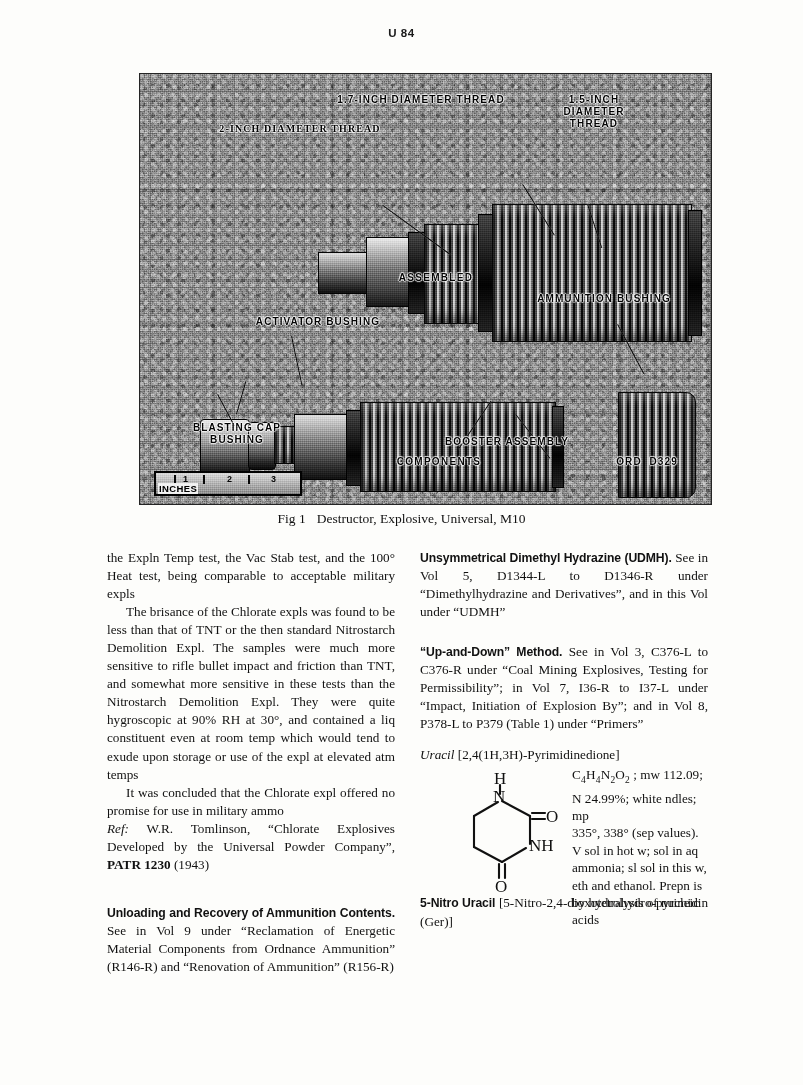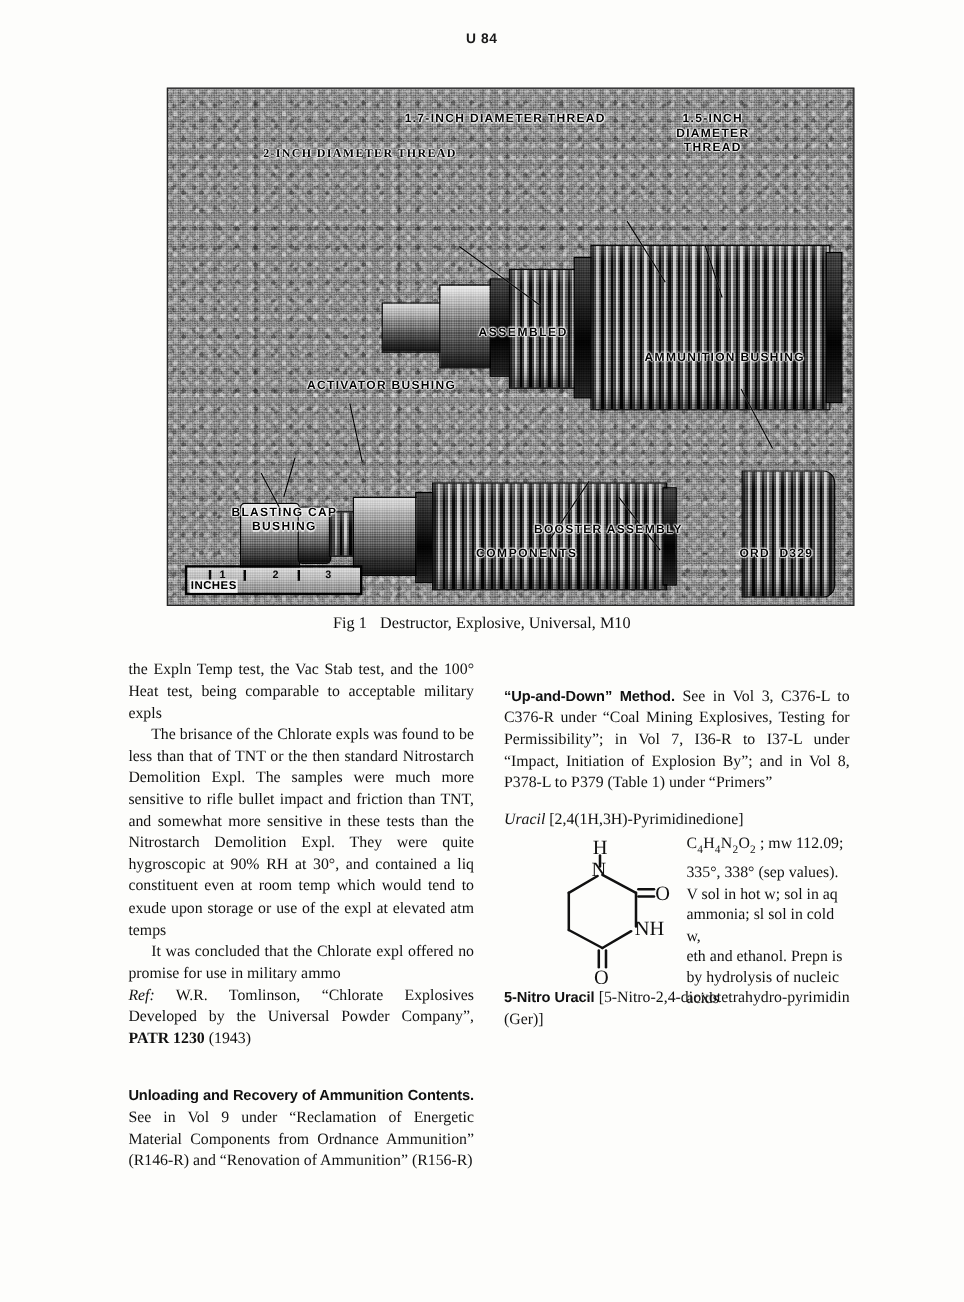--- a/index.html
+++ b/index.html
@@ -308,20 +308,21 @@
     <p class="p-indent">The brisance of the Chlorate expls was found to be less than that of TNT or the then standard Nitrostarch Demolition Expl.  The samples were much more sensitive to rifle bullet impact and friction than TNT, and somewhat more sensitive in these tests than the Nitrostarch Demolition Expl.  They were quite hygroscopic at 90% RH at 30°, and contained a liq constituent even at room temp which would tend to exude upon storage or use of the expl at elevated atm temps</p>
     <p class="p-indent">It was concluded that the Chlorate expl offered no promise for use in military ammo</p>
     <p><i>Ref:</i><span> W.R. Tomlinson, “Chlorate Explosives Developed by the Universal Powder Company”, </span><b>PATR 1230</b><span> (1943)</span></p>
 
     <div class="gap-lg"></div>
 
     <p><span class="sans-bold">Unloading and Recovery of Ammunition Contents.</span><span>  See in Vol 9 under “Reclamation of Energetic Material Components from Ordnance Ammunition” (R146-R) and “Renovation of Ammunition” (R156-R)</span></p>
   </div>
 
   <div class="col col-right">
+    <p><span class="sans-bold">Unsymmetrical Dimethyl Hydrazine (UDMH).</span><span> See in Vol 5, D1344-L to D1346-R under “Dimethylhydrazine and Derivatives”, and in this Vol under “UDMH”</span></p>
 
     <div class="gap-md"></div>
 
     <p><span class="sans-bold">“Up-and-Down” Method.</span><span>  See in Vol 3, C376-L to C376-R under “Coal Mining Explosives, Testing for Permissibility”; in Vol 7, I36-R to I37-L under “Impact, Initiation of Explosion By”; and in Vol 8, P378-L to P379 (Table 1) under “Primers”</span></p>
 
     <div class="gap-sm"></div>
 
     <p><i>Uracil</i><span> [2,4(1H,3H)-Pyrimidinedione]</span></p>
 
     <div class="chem-block">
@@ -353,23 +354,24 @@
           <text x="44" y="16">H</text>
           <text x="43" y="34">N</text>
           <text x="96" y="54">O</text>
           <text x="79" y="83">NH</text>
           <text x="45" y="124">O</text>
         </g>
       </svg>
 
       <div class="chem-text">
         <div><span class="formula">C<sub>4</sub>H<sub>4</sub>N<sub>2</sub>O<sub>2</sub></span> ; mw 112.09;</div>
+        <div>N 24.99%; white ndles; mp</div>
         <div>335°, 338° (sep values).</div>
         <div>V sol in hot w; sol in aq</div>
-        <div>ammonia; sl sol in cold w,</div>
+        <div>ammonia; sl sol in this w,</div>
         <div>eth and ethanol.  Prepn is</div>
         <div>by hydrolysis of nucleic</div>
         <div>acids</div>
       </div>
     </div>
 
     <p><span class="sans-bold">5-Nitro Uracil</span><span> [5-Nitro-2,4-dioxotetrahydro-pyrimidin (Ger)]</span></p>
   </div>
 
 </div>

